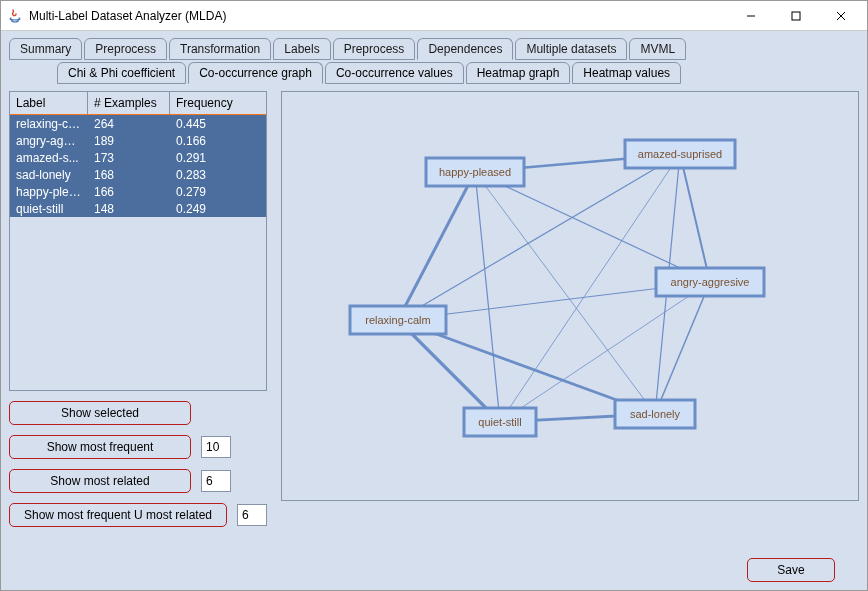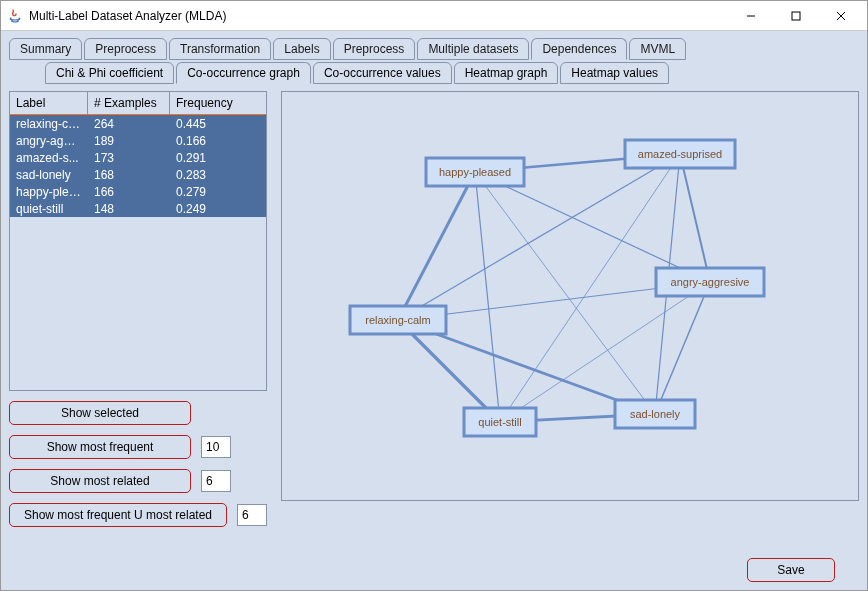--- a/index.html
+++ b/index.html
@@ -54,21 +54,21 @@
     color: #1a1a1a;
     margin-right: 2px;
     position: relative;
     top: 1px;
   }
   .tab.active {
     background: #d6dfee;
     border-bottom: 1px solid #d6dfee;
     z-index: 2;
   }
-  .subtabrow { display: flex; margin-left: 4px; margin-top: 1px; padding-left: 32px;}
+  .subtabrow { display: flex; margin-left: 16px; margin-top: 1px; padding-left: 32px;}
   .subtab {
     background: #d6dfee;
     border: 1px solid #8693a9;
     border-radius: 6px 6px 0 0;
     padding: 3px 10px;
     font-size: 12px;
     margin-right: 2px;
     position: relative;
     top: 1px;
   }
@@ -193,22 +193,22 @@
     </div>
   </div>
 
   <div class="content">
     <div class="tabrow" id="main-tabs">
         <div class="tab">Summary</div>
         <div class="tab">Preprocess</div>
         <div class="tab">Transformation</div>
         <div class="tab">Labels</div>
         <div class="tab">Preprocess</div>
+        <div class="tab active">Dependences</div>
         <div class="tab">Multiple datasets</div>
-        <div class="tab active">Dependences</div>
         <div class="tab">MVML</div>
       </div>
     <div class="subtabrow" id="sub-tabs">
         <div class="subtab">Chi &amp; Phi coefficient</div>
         <div class="subtab active">Co-occurrence graph</div>
         <div class="subtab">Co-occurrence values</div>
         <div class="subtab">Heatmap graph</div>
         <div class="subtab">Heatmap values</div>
       </div>
 

